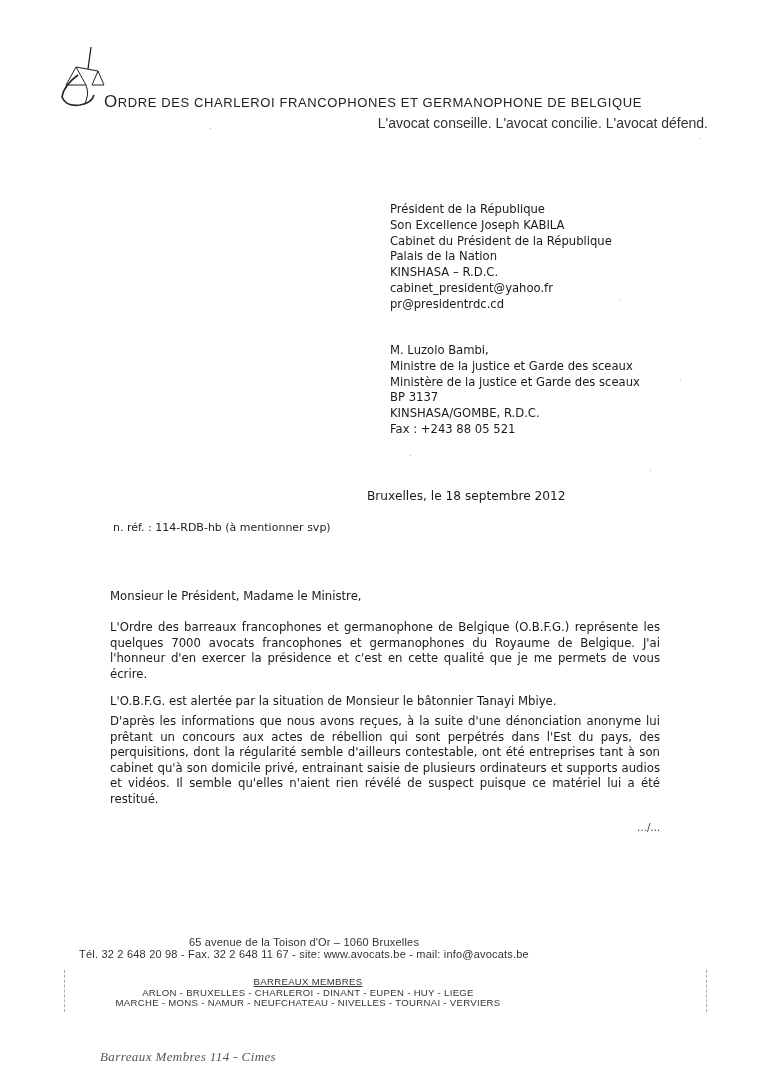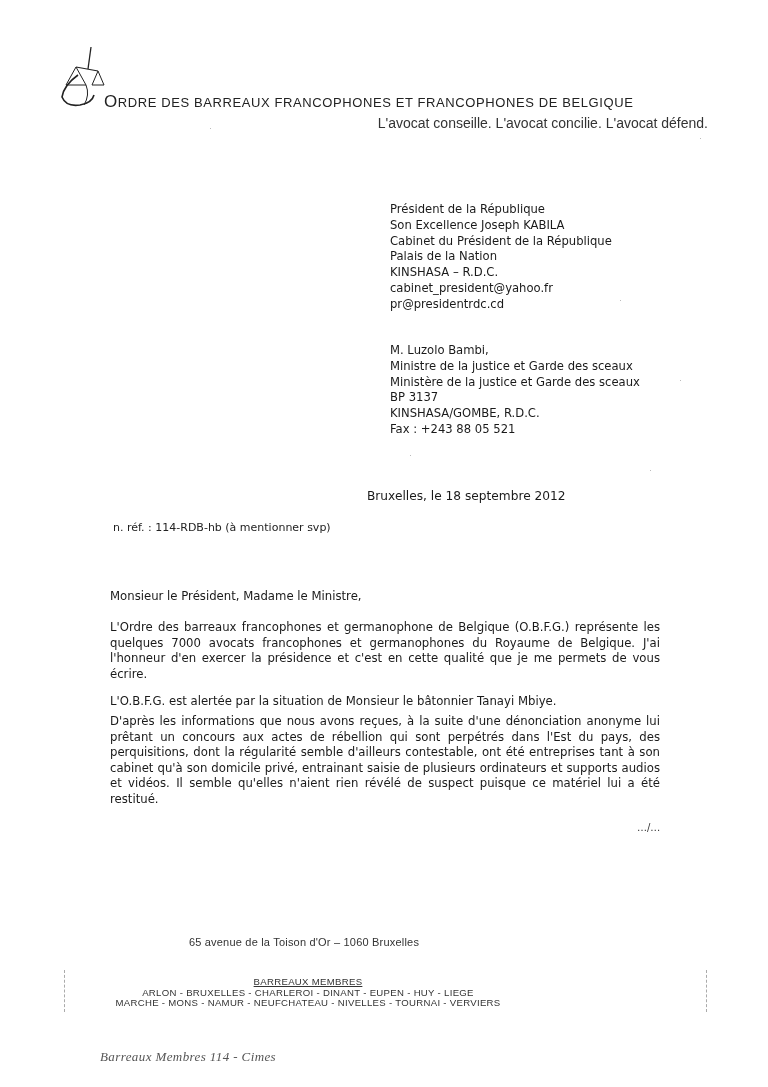--- a/index.html
+++ b/index.html
@@ -39,21 +39,21 @@
   <svg width="50" height="65" viewBox="0 0 50 65">
     <line x1="33" y1="2" x2="30" y2="24" stroke="#222" stroke-width="1.3"></line>
     <line x1="18" y1="22" x2="40" y2="26" stroke="#222" stroke-width="1.2"></line>
     <path d="M18 22 L8 40 L28 40 Z" fill="none" stroke="#222" stroke-width="1"></path>
     <path d="M40 26 L34 40 L46 40 Z" fill="none" stroke="#222" stroke-width="1"></path>
     <path d="M20 30 Q6 40 4 52 Q8 62 22 60 Q34 58 36 50" fill="none" stroke="#222" stroke-width="1.6"></path>
     <path d="M28 40 Q32 50 26 60" fill="none" stroke="#222" stroke-width="1"></path>
   </svg>
 </div>
 <div class="abs org-title">
-  <span class="big">O</span><span>RDRE DES BARREAUX FRANCOPHONES ET FRANCOPHONES DE BELGIQUE</span>
+  <span class="big">O</span><span>RDRE DES CHARLEROI FRANCOPHONES ET GERMANOPHONE DE BELGIQUE</span>
 </div>
 <div class="abs motto">L'avocat conseille. L'avocat concilie. L'avocat défend.</div>
 
 <div class="abs addr" style="top:202px;">
   <div>Président de la République</div>
   <div>Son Excellence Joseph KABILA</div>
   <div>Cabinet du Président de la République</div>
   <div>Palais de la Nation</div>
   <div>KINSHASA – R.D.C.</div>
   <div>cabinet_president@yahoo.fr</div>
@@ -80,20 +80,21 @@
   <p style="text-align:left;">L'O.B.F.G. est alertée par la situation de Monsieur le bâtonnier Tanayi Mbiye.</p>
 </div>
 <div class="abs body-text" style="top:702px;">
   <p>D'après les informations que nous avons reçues, à la suite d'une dénonciation anonyme lui prêtant un concours aux actes de rébellion qui sont perpétrés dans l'Est du pays, des perquisitions, dont la régularité semble d'ailleurs contestable, ont été entreprises tant à son cabinet qu'à son domicile privé, entrainant saisie de plusieurs ordinateurs et supports audios et vidéos. Il semble qu'elles n'aient rien révélé de suspect puisque ce matériel lui a été restitué.</p>
 </div>
 
 <div class="abs cont">…/…</div>
 
 <div class="abs footer-addr">
   <div>65 avenue de la Toison d'Or – 1060 Bruxelles</div>
+  <div>Tél. 32 2 648 20 98 - Fax. 32 2 648 11 67 - site: www.avocats.be - mail: info@avocats.be</div>
 </div>
 
 <div class="abs bracket" style="left:64px;"></div>
 <div class="abs bracket" style="left:706px;"></div>
 
 <div class="abs members">
   <div class="heading">BARREAUX MEMBRES</div>
   <div>ARLON - BRUXELLES - CHARLEROI - DINANT - EUPEN - HUY - LIEGE</div>
   <div>MARCHE - MONS - NAMUR - NEUFCHATEAU - NIVELLES - TOURNAI - VERVIERS</div>
 </div>

